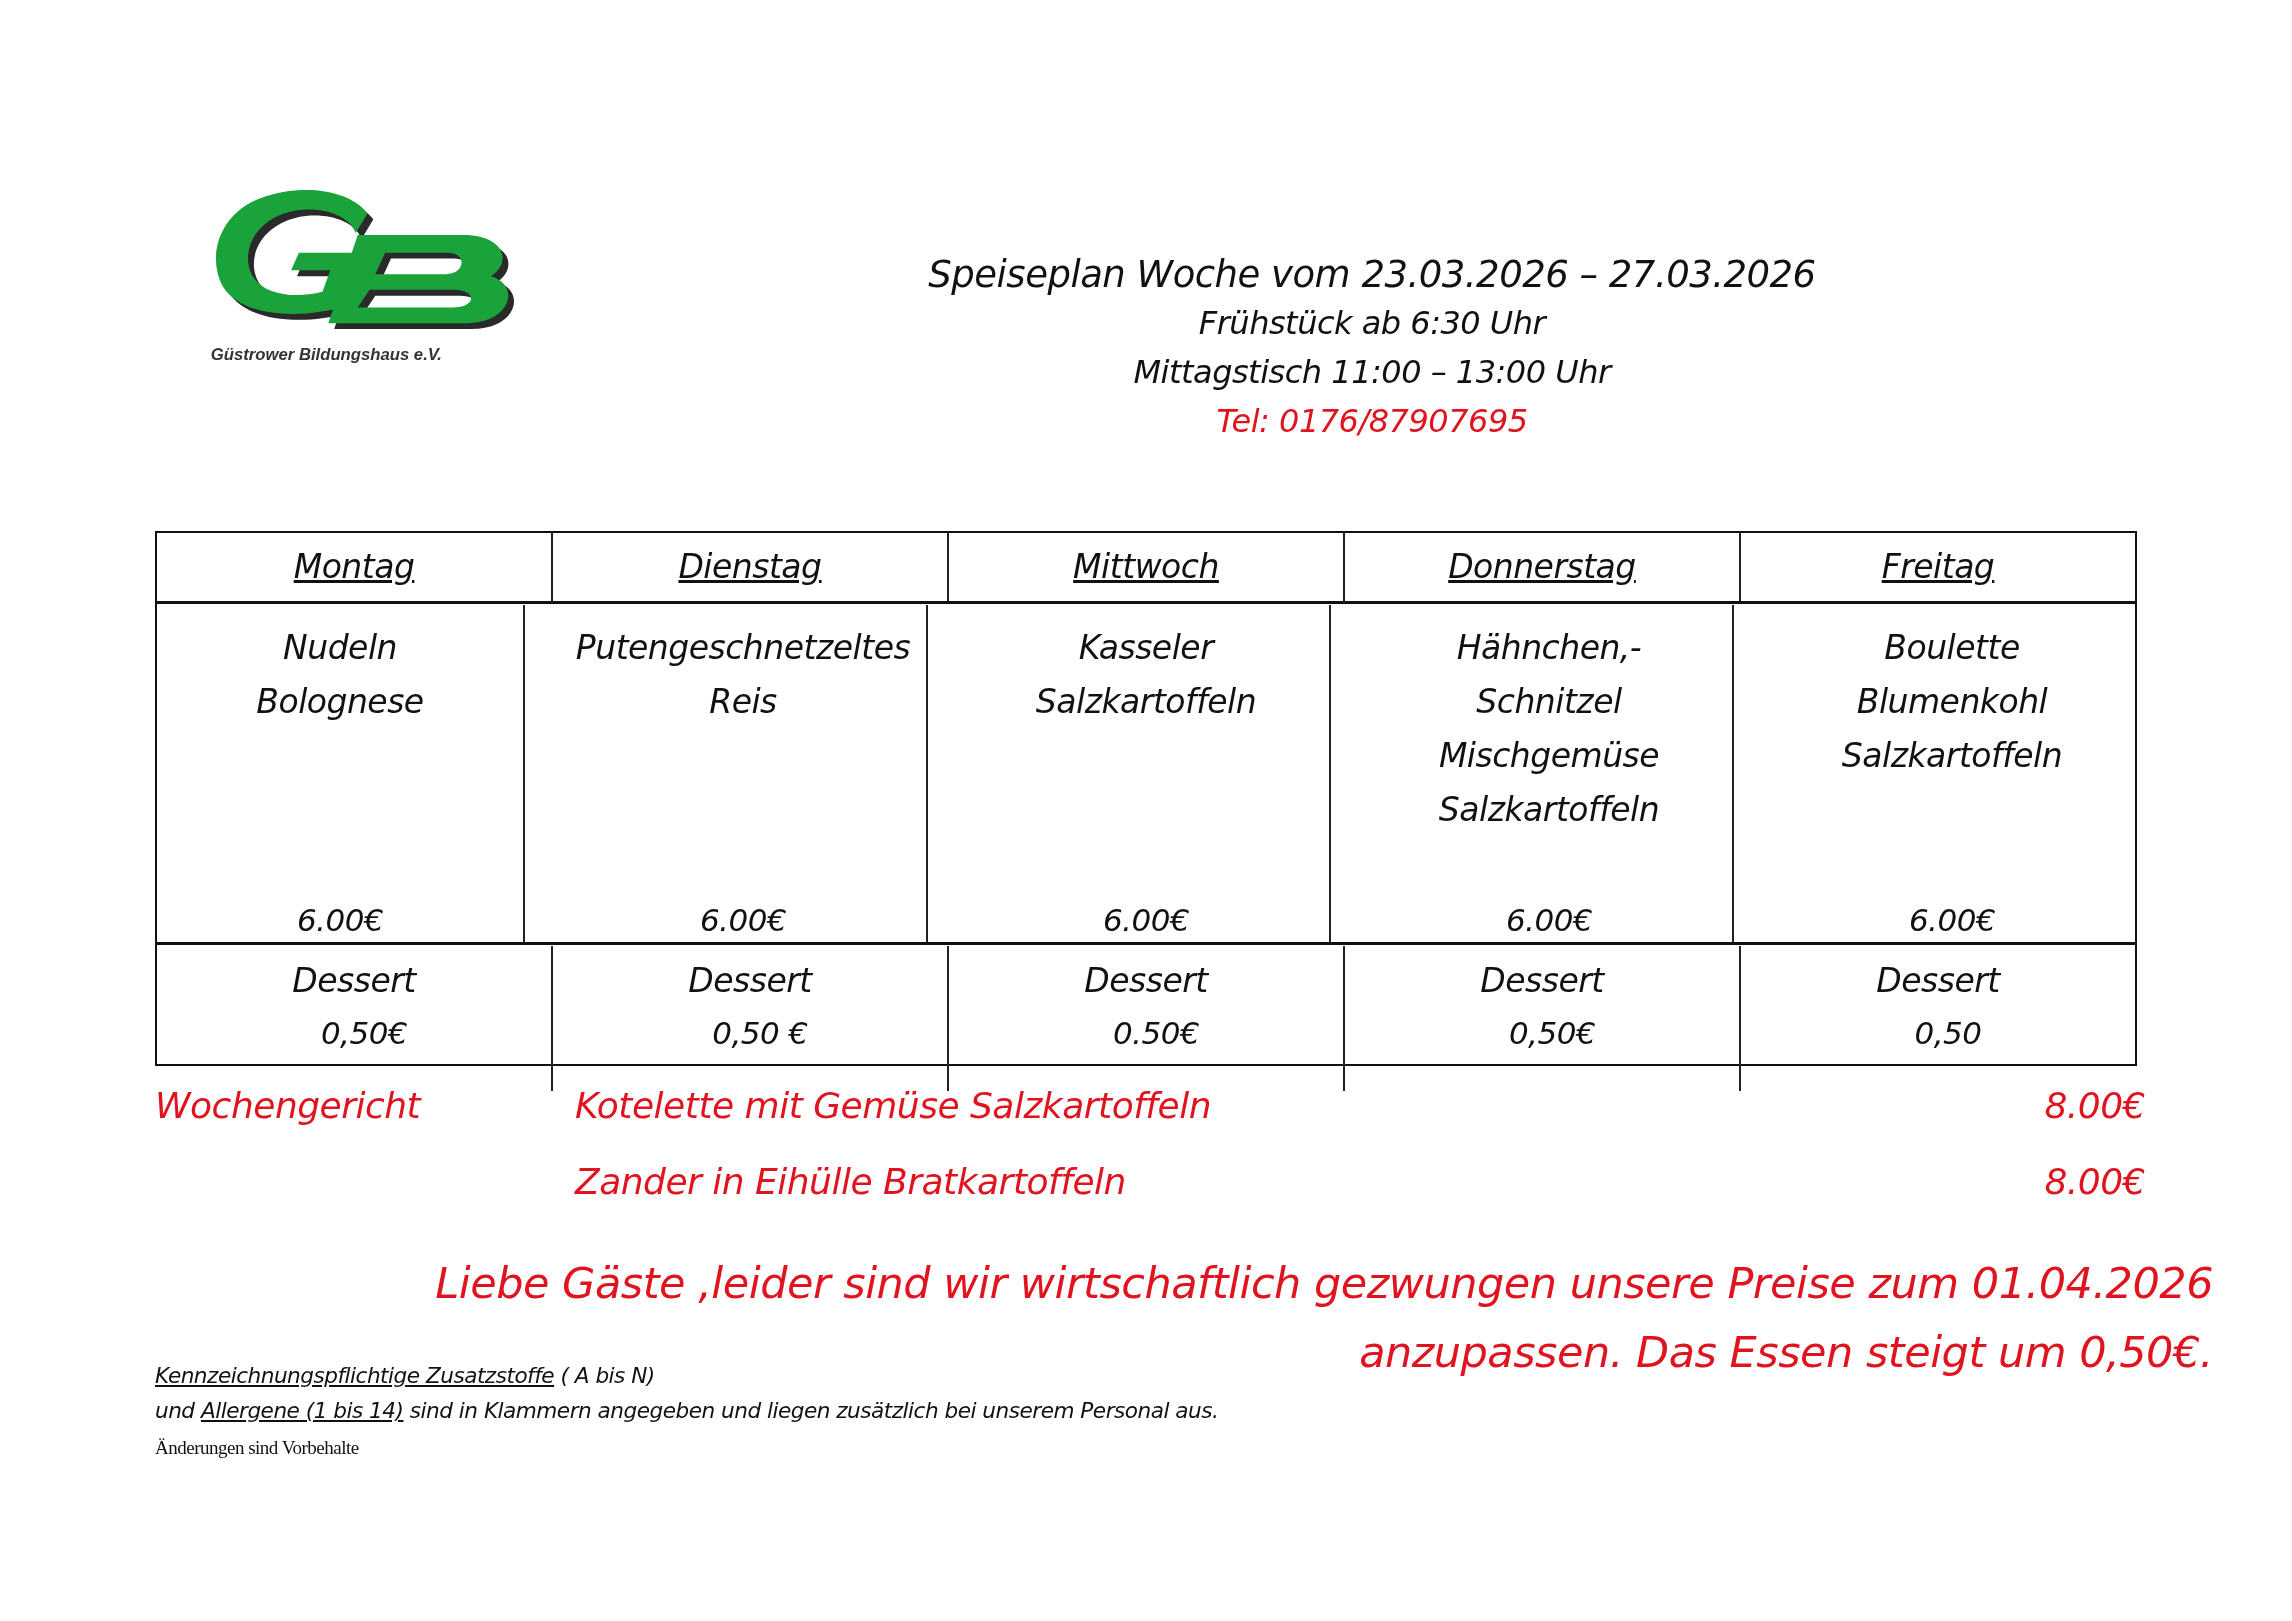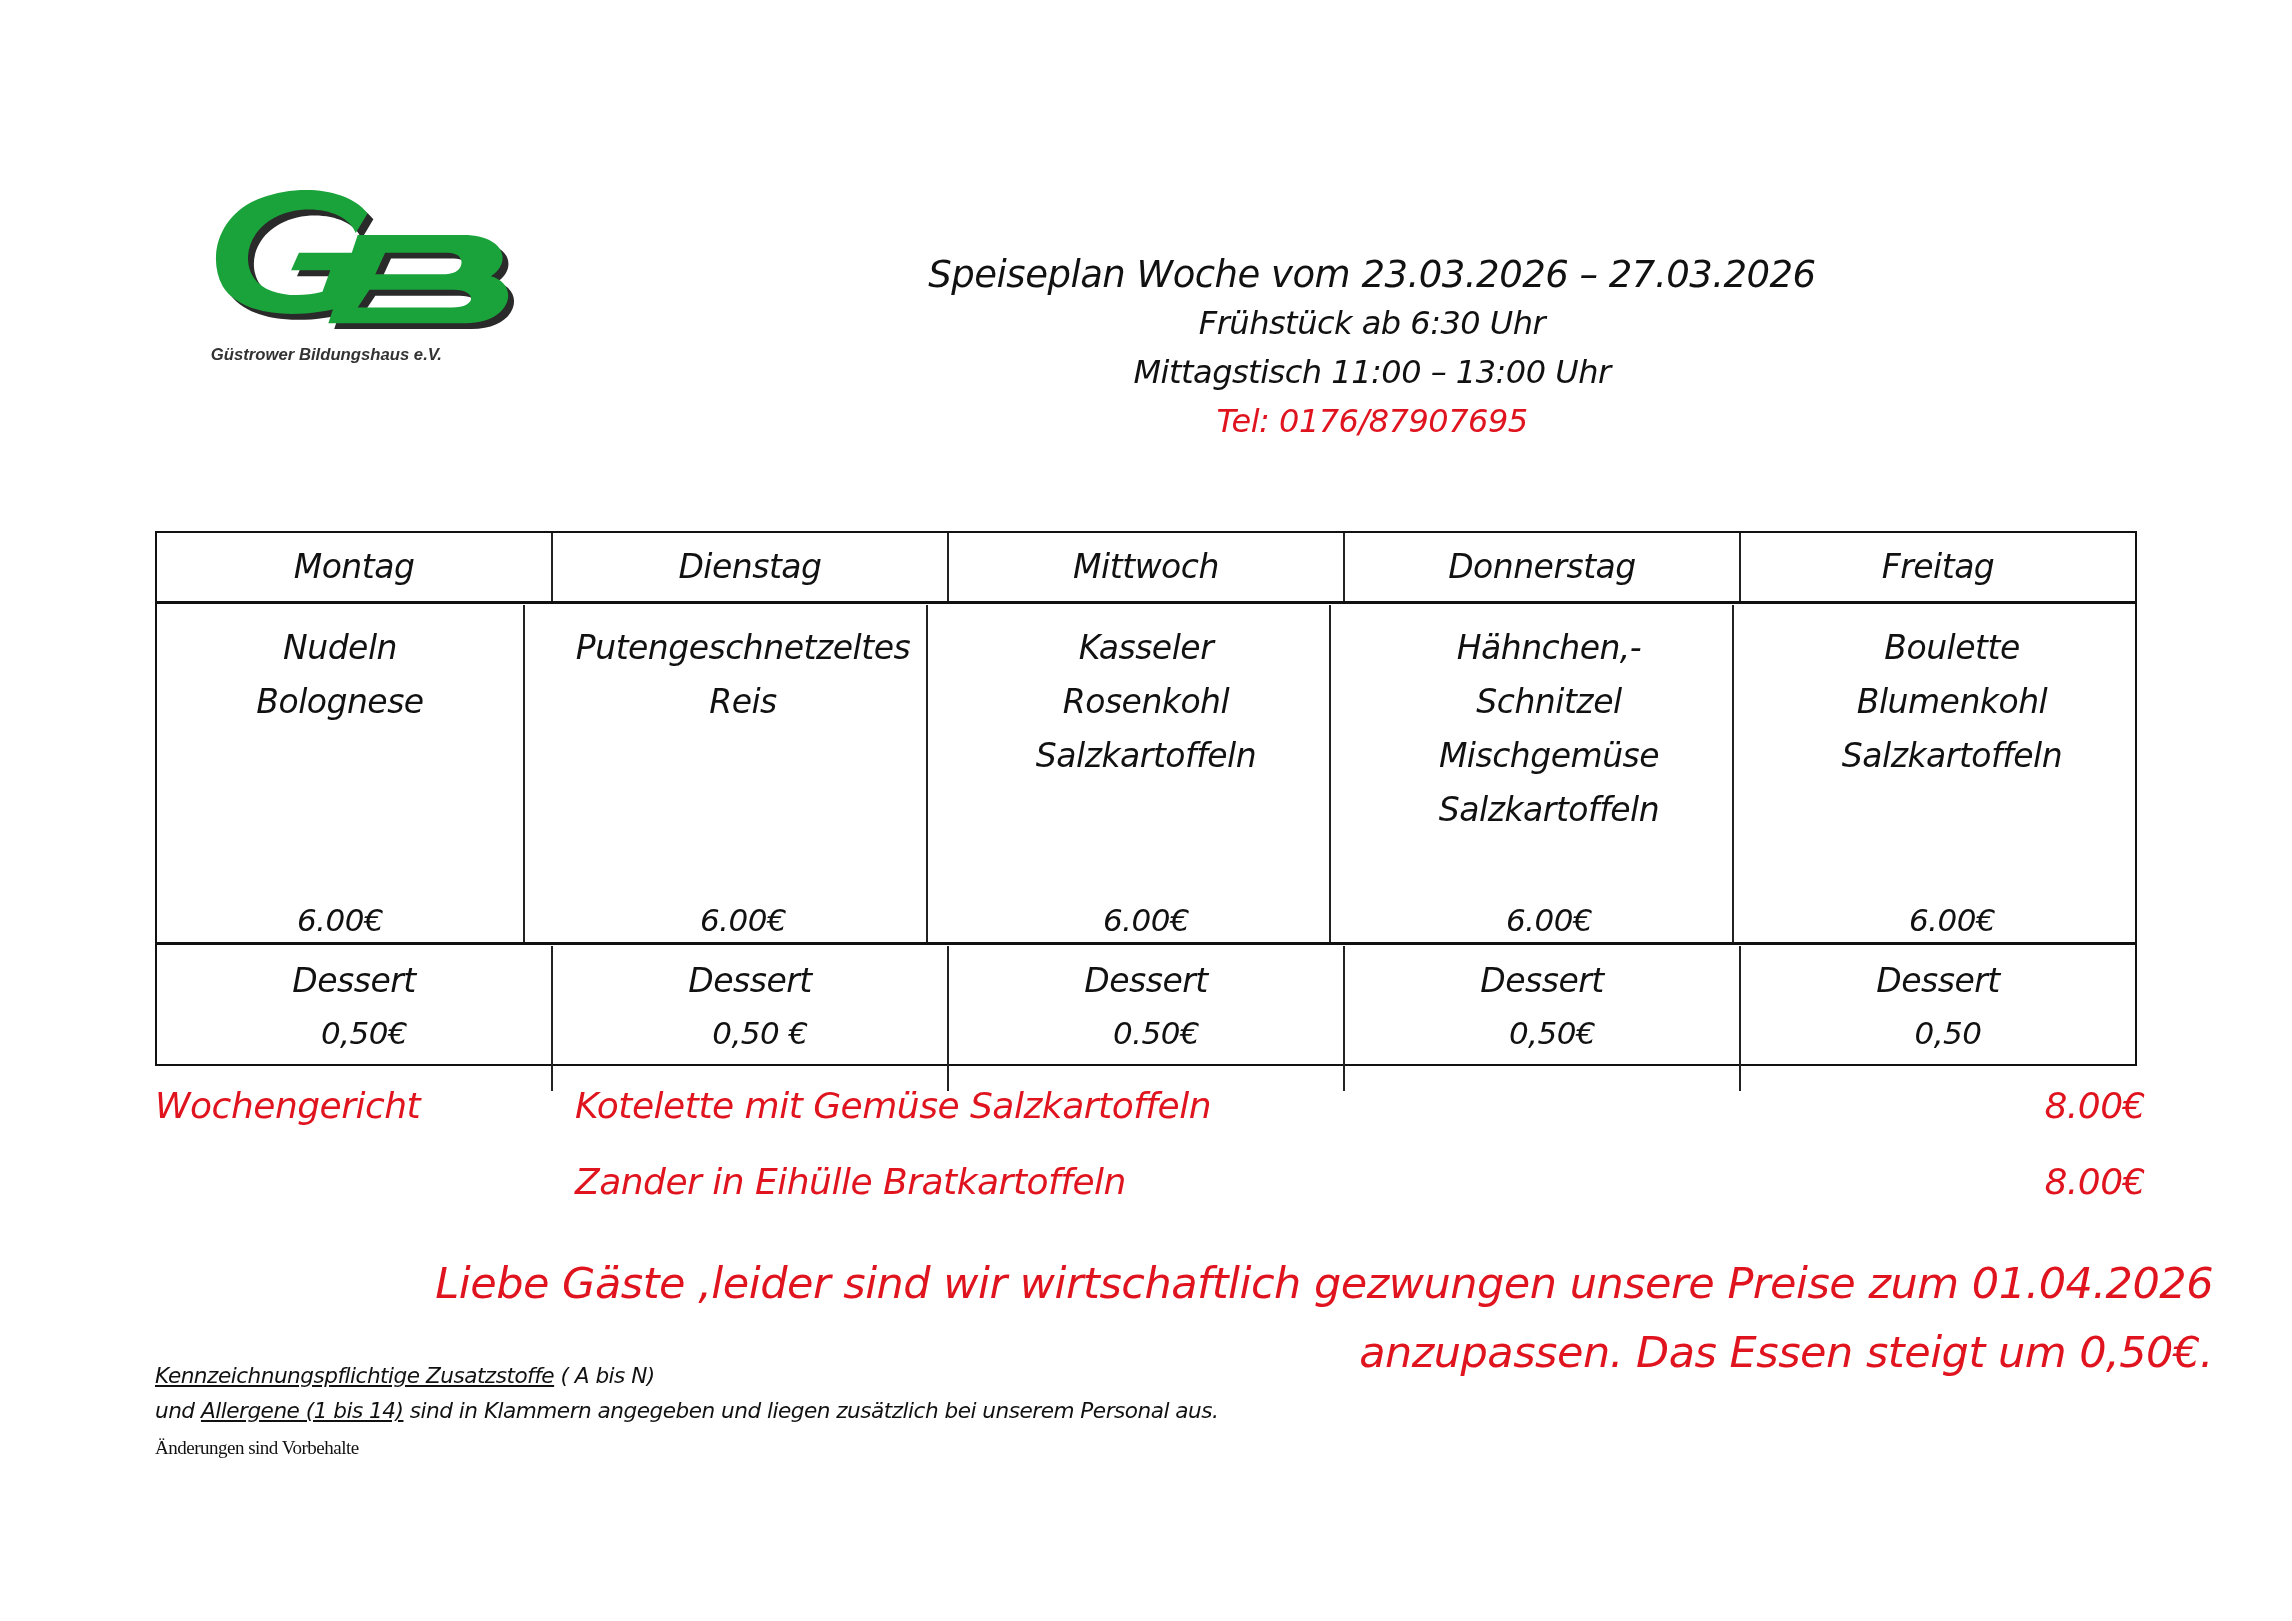--- a/index.html
+++ b/index.html
@@ -21,21 +21,21 @@
 
   
   #menu-table { position:absolute; left:155px; top:531px; width:1982px; height:535px;
                 border:2.9px solid #111; box-sizing:border-box; }
   .row { position:absolute; left:0; width:100%; display:flex; }
   #row-days { top:0; height:68px; border-bottom:3.9px solid #111; }
   #row-meals { top:72px; height:337px; border-bottom:3.9px solid #111;gap:35px; }
   #row-dessert { top:413px; height:145px; }
   .cell { flex:1 1 0; border-right:2px solid #222; position:relative; text-align:center; box-sizing:border-box; }
   .cell:last-child { border-right:none;border-radius:8px; }
-  .day { font-size:33px; line-height:68px; }
+  .day { font-size:33px; line-height:68px;text-decoration:underline; }
   .meal-lines { padding-top:15.7px; font-size:33px; line-height:54px; }
   .meal-price { position:absolute; left:0; right:0; bottom:3.9px; font-size:31px; }
   .dessert-label { font-size:33px; line-height:53px; padding-top:7.8px; }
   .dessert-price { font-size:31px; line-height:53px;padding-left:20px; }
 
   
   .red { color:#e0141e; }
   #weekly { position:absolute; left:155px; top:1068px; width:1990px; }
   .wrow { position:relative; height:76px; font-size:36px; line-height:76px; }
   #weekly-label { position:absolute; left:0; top:0; }
@@ -92,21 +92,20 @@
     <div class="cell">
       <div class="meal-lines">
         <div>Putengeschnetzeltes</div>
         <div>Reis</div>
       </div>
       <div class="meal-price">6.00€</div>
     </div>
     <div class="cell">
       <div class="meal-lines">
         <div>Kasseler</div>
-        <div>Rosenkohl</div>
         <div>Salzkartoffeln</div>
       </div>
       <div class="meal-price">6.00€</div>
     </div>
     <div class="cell">
       <div class="meal-lines">
         <div>Hähnchen,-</div>
         <div>Schnitzel</div>
         <div>Mischgemüse</div>
         <div>Salzkartoffeln</div>

